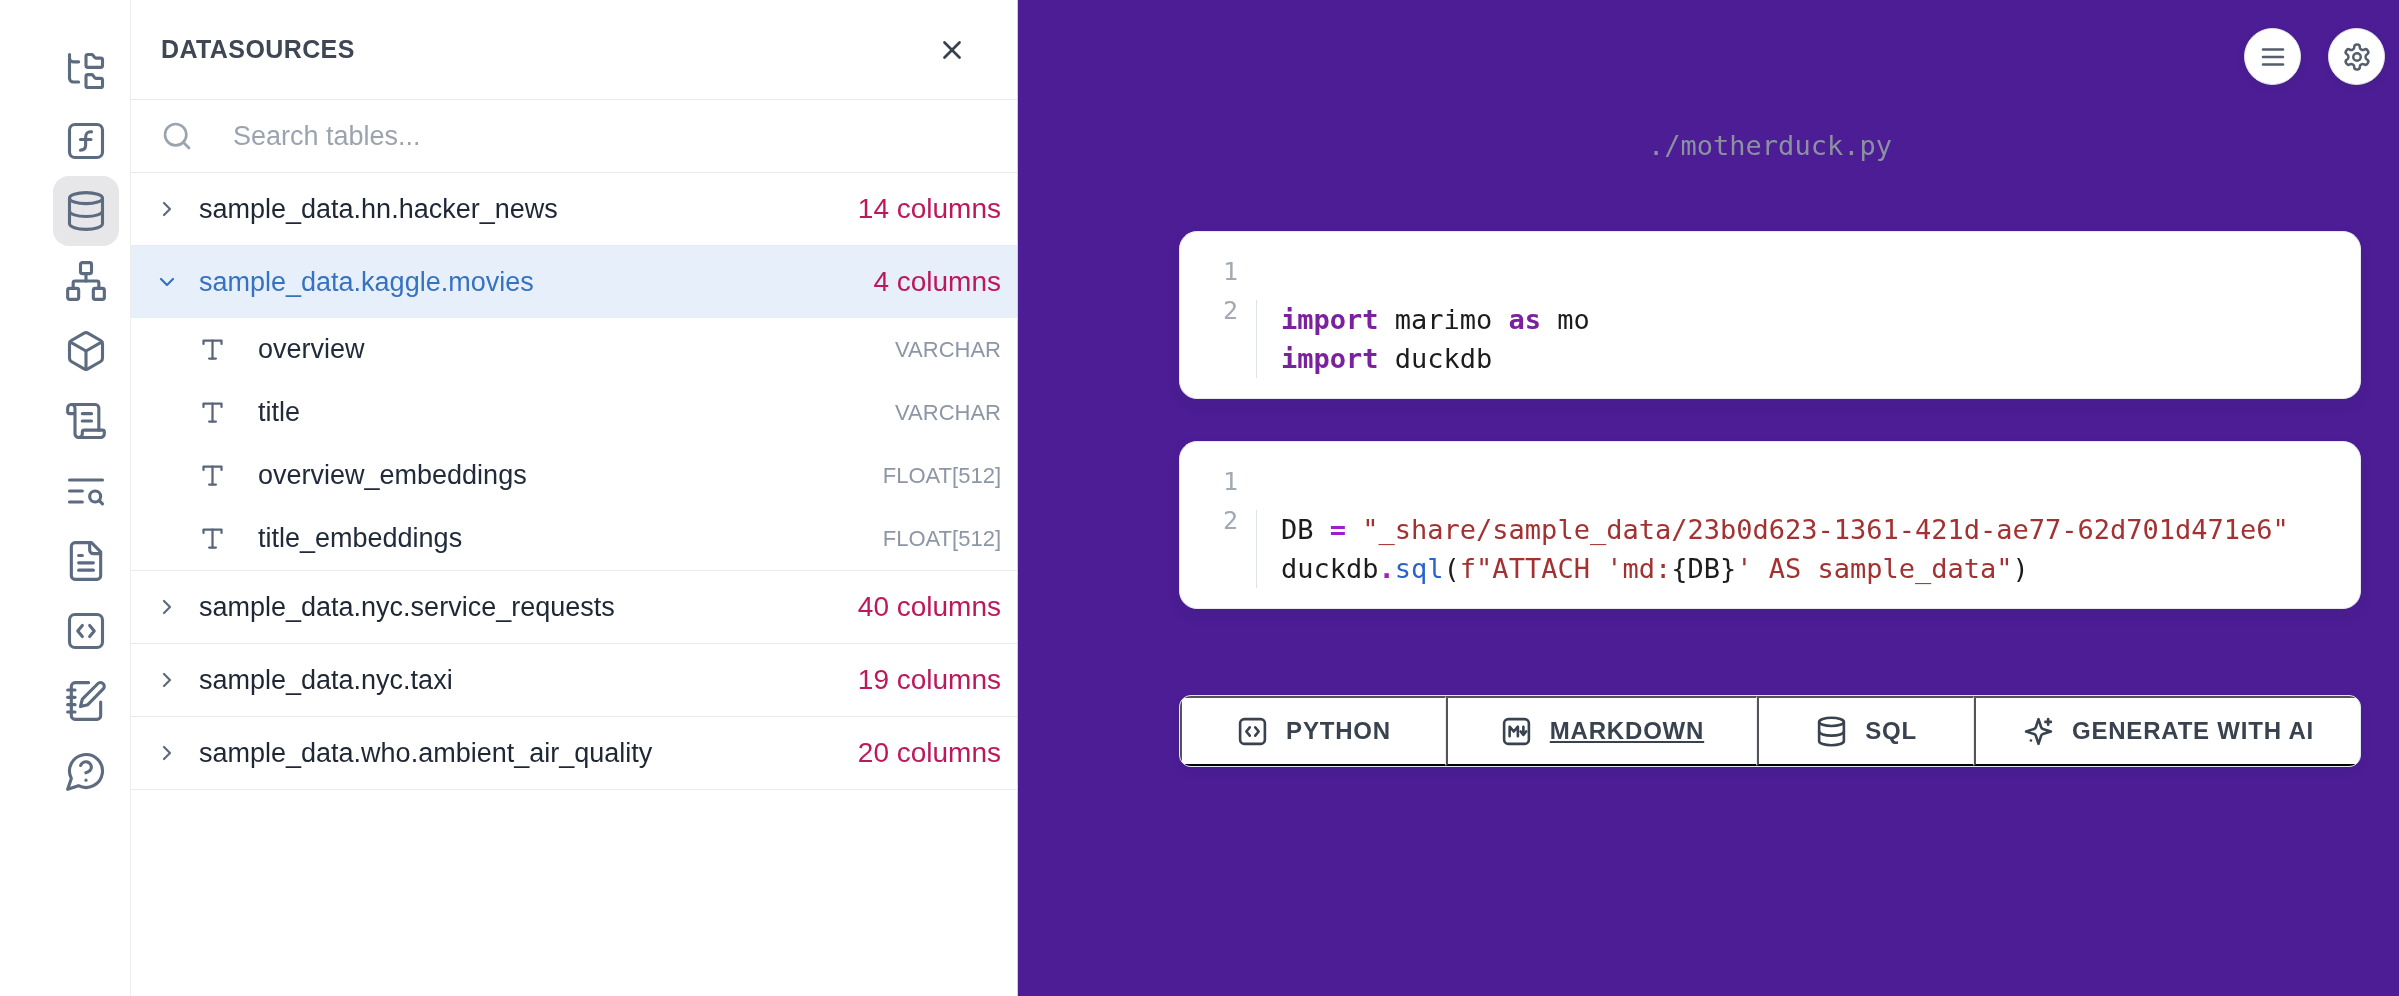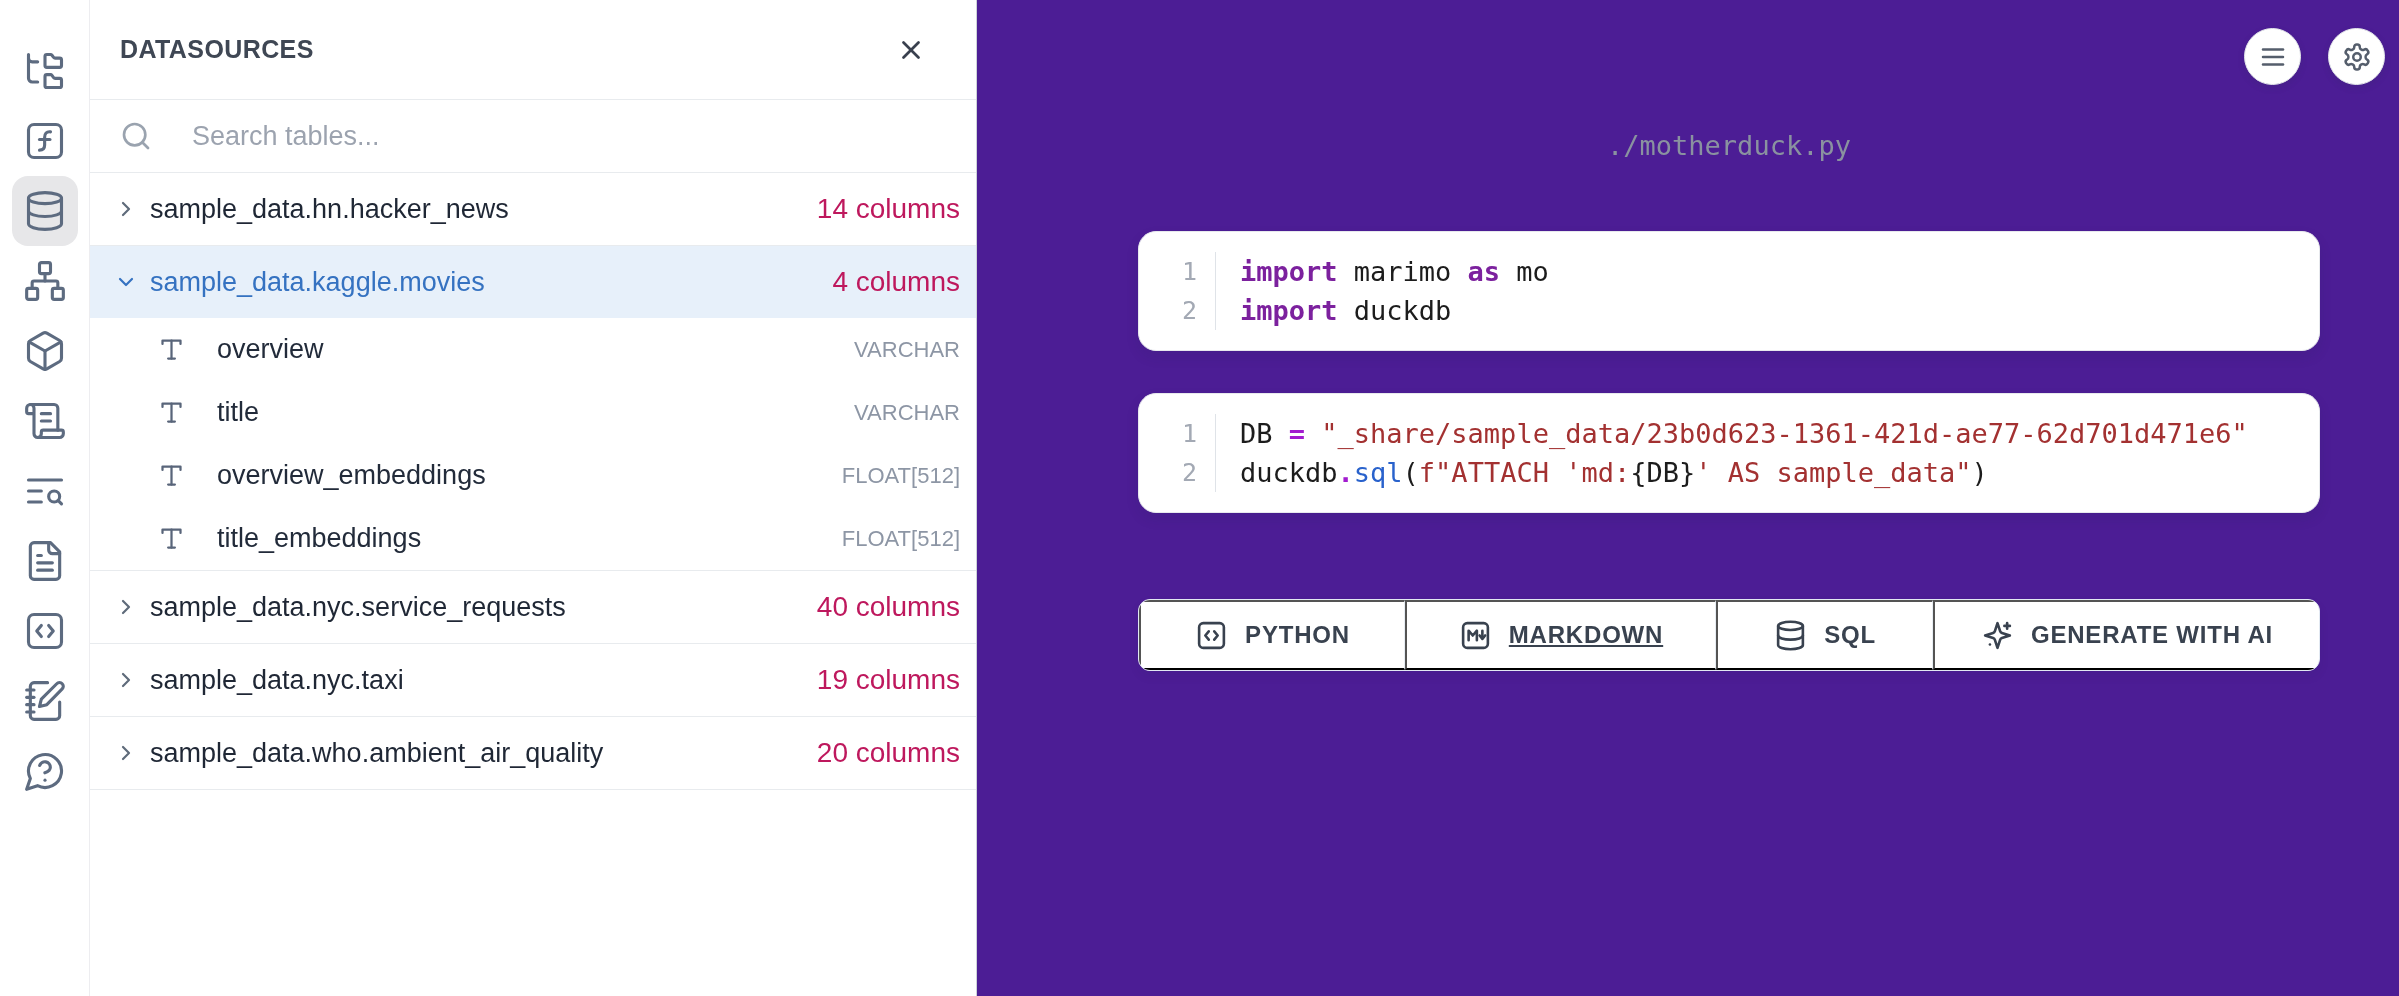--- a/index.html
+++ b/index.html
@@ -1,18 +1,18 @@
 <!DOCTYPE html>
 <html><head>
 <meta charset="utf-8">
 <style>
   * { margin:0; padding:0; box-sizing:border-box; }
   html,body { width:2399px; height:996px; background:#fff; overflow:hidden;
               font-family:"Liberation Sans", sans-serif; }
-  .app { display:flex; width:100%; height:100%; position:relative; }
+  .app { display:flex; width:100%; height:100%; position:relative;padding-left:41px; }
 
   
   .iconbar { width:90px; height:100%; background:#fff; border-right:1px solid #ededf0;
              display:flex; flex-direction:column; align-items:center; padding-top:36px; flex-shrink:0; }
   .ib-item { width:66px; height:70px; display:flex; align-items:center; justify-content:center;
              color:#5d6b80; background:transparent; border:none; cursor:pointer; border-radius:16px; }
   .ib-item.active { background:#e7e7e9; }
   .ib-item svg { width:44px; height:44px; }
 
   
@@ -28,21 +28,21 @@
                 border-bottom:1px solid #e8ebee; flex-shrink:0; }
   .search-row svg { width:32px; height:32px; color:#9aa3af; flex-shrink:0; }
   .search-input { border:none; outline:none; flex:1; font-size:27px; color:#222b3a;
                   font-family:"Liberation Sans", sans-serif; }
   .search-input::placeholder { color:#9ca3af; }
 
   .table-list { flex:1; overflow:hidden; }
   .t-group { border-bottom:1px solid #e8ebee; }
   .t-row { display:flex; align-items:center; height:72px; padding:0 16px 0 24px; gap:12px; cursor:pointer; }
   .t-row .chev { width:24px; height:24px; color:#5f6b7a; flex-shrink:0; }
-  .t-name { flex:1; font-size:27px; color:#1f2735; white-space:nowrap; overflow:hidden; }
+  .t-name { flex:1; font-size:27px; color:#1f2735; white-space:nowrap; overflow:hidden;margin-left:8px; }
   .t-count { font-size:28px; color:#be185d; }
   .t-row.selected { background:#e7f0fa; }
   .t-row.selected .t-name, .t-row.selected .chev { color:#3572c1; }
 
   .c-row { display:flex; align-items:center; height:63px; padding:0 16px 0 68px; gap:32px; cursor:pointer; }
   .c-row .ticon { width:27px; height:27px; color:#59657a; flex-shrink:0; }
   .c-name { flex:1; font-size:27px; color:#222b3a; }
   .c-type { font-size:22px; color:#8d96a5; }
 
   
@@ -56,21 +56,21 @@
   .notebook { width:1182px; margin-left:161px; }
   .filename { margin-top:130px; text-align:center; font-family:"DejaVu Sans Mono", monospace;
               font-size:27px; color:#8a92a0; }
   .cells { margin-top:70px; }
   .cell { background:#fff; border:1px solid #e7e9ed; border-radius:18px;
           box-shadow:0 6px 14px rgba(25,35,55,.09); display:flex; padding:20px 0;
           margin-bottom:42px; }
   .gutter { width:76px; text-align:right; padding-right:18px; flex-shrink:0;
             font-family:"DejaVu Sans Mono", monospace; font-size:25px; line-height:39px; color:#a3a9b4; }
   .code { border-left:1px solid #dfe3e8; padding-left:24px; font-family:"DejaVu Sans Mono", monospace;
-          font-size:27px; line-height:39px; color:#1c1c1c; white-space:pre; }
+          font-size:27px; line-height:39px; color:#1c1c1c; white-space:pre;margin-top:48px; }
   .tok-kw { color:#7c219e; font-weight:bold; }
   .tok-op { color:#a21ccf; font-weight:bold; }
   .tok-str { color:#a33131; }
   .tok-fn { color:#2962cc; }
   .tok-pl { color:#1c1c1c; }
 
   .addbar { margin-top:86px; height:72px; display:flex; background:#fff;
             border:1px solid #e2e9f2; border-radius:12px; box-shadow:0 5px 12px rgba(25,35,55,.06);
             overflow:hidden; }
   .addseg { display:flex; align-items:center; justify-content:center; gap:17px;

